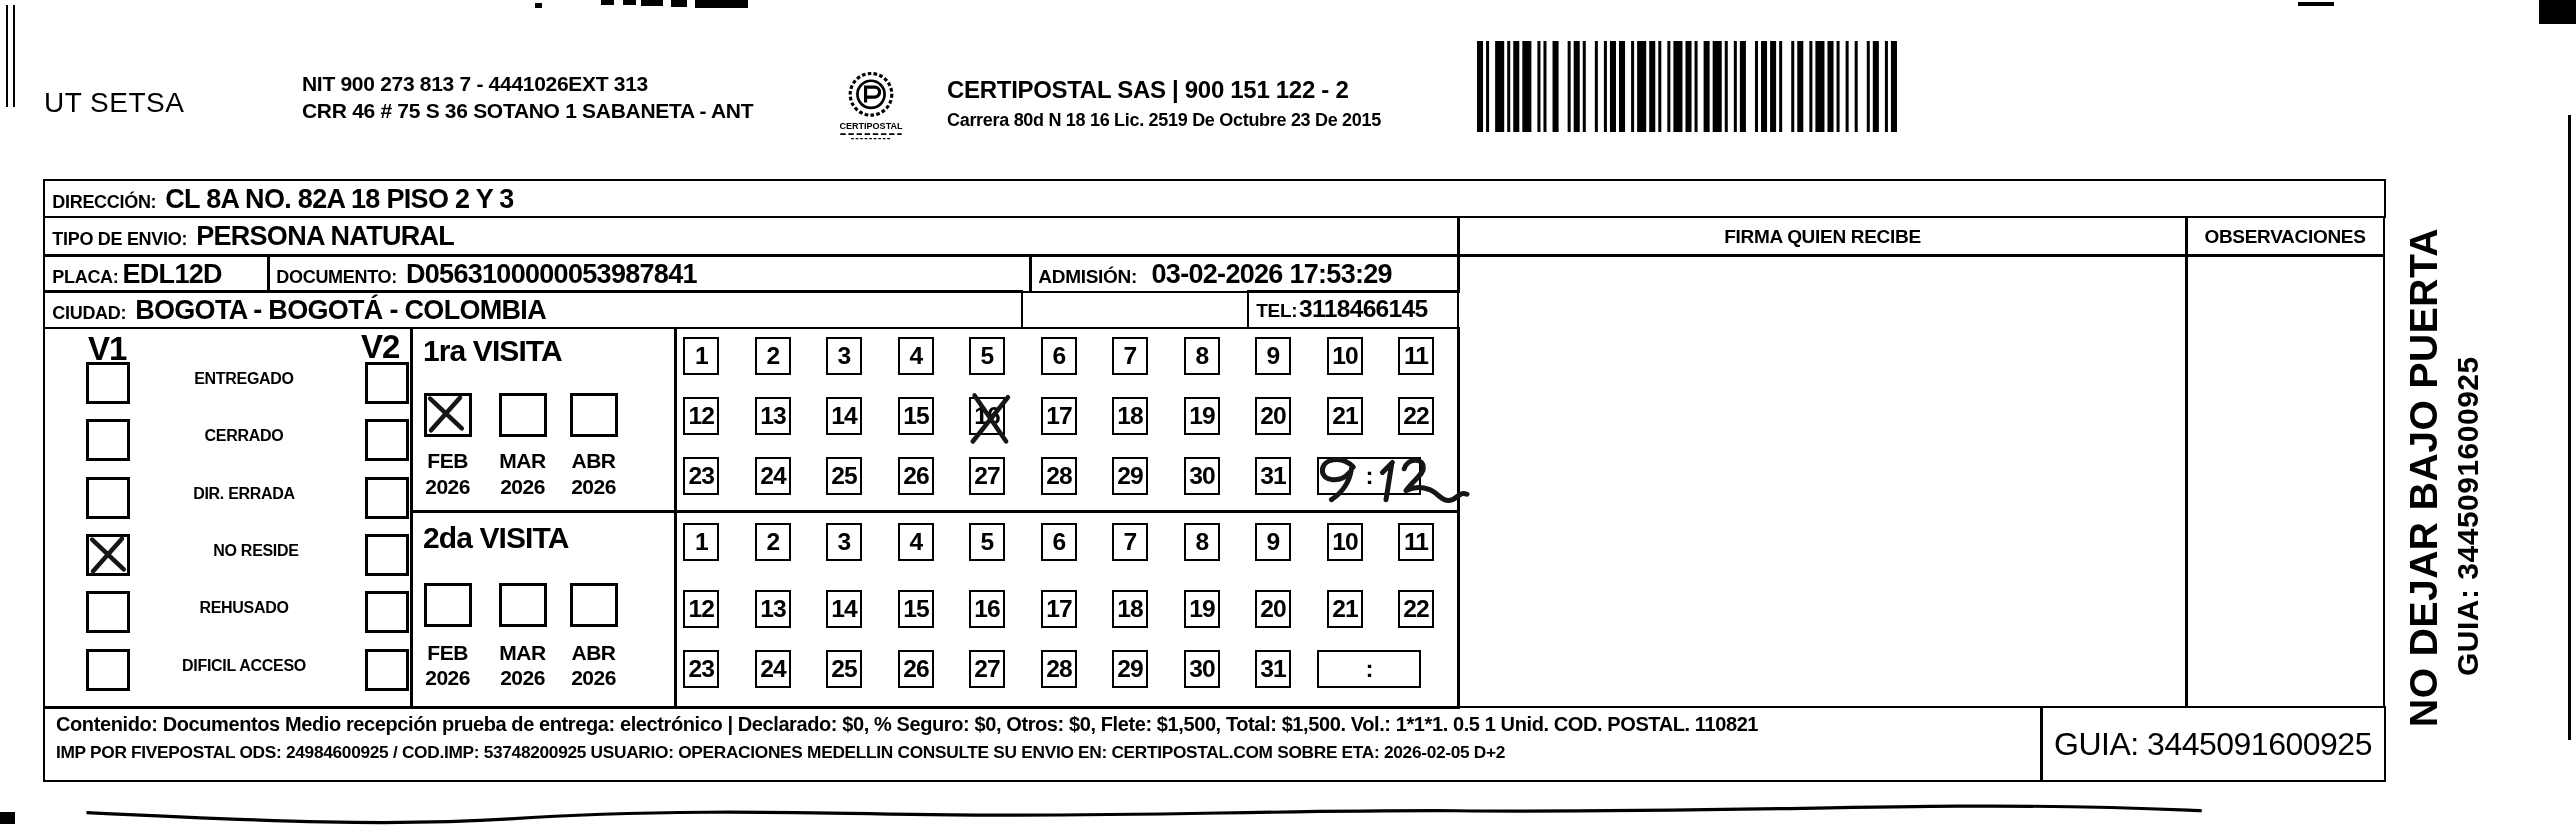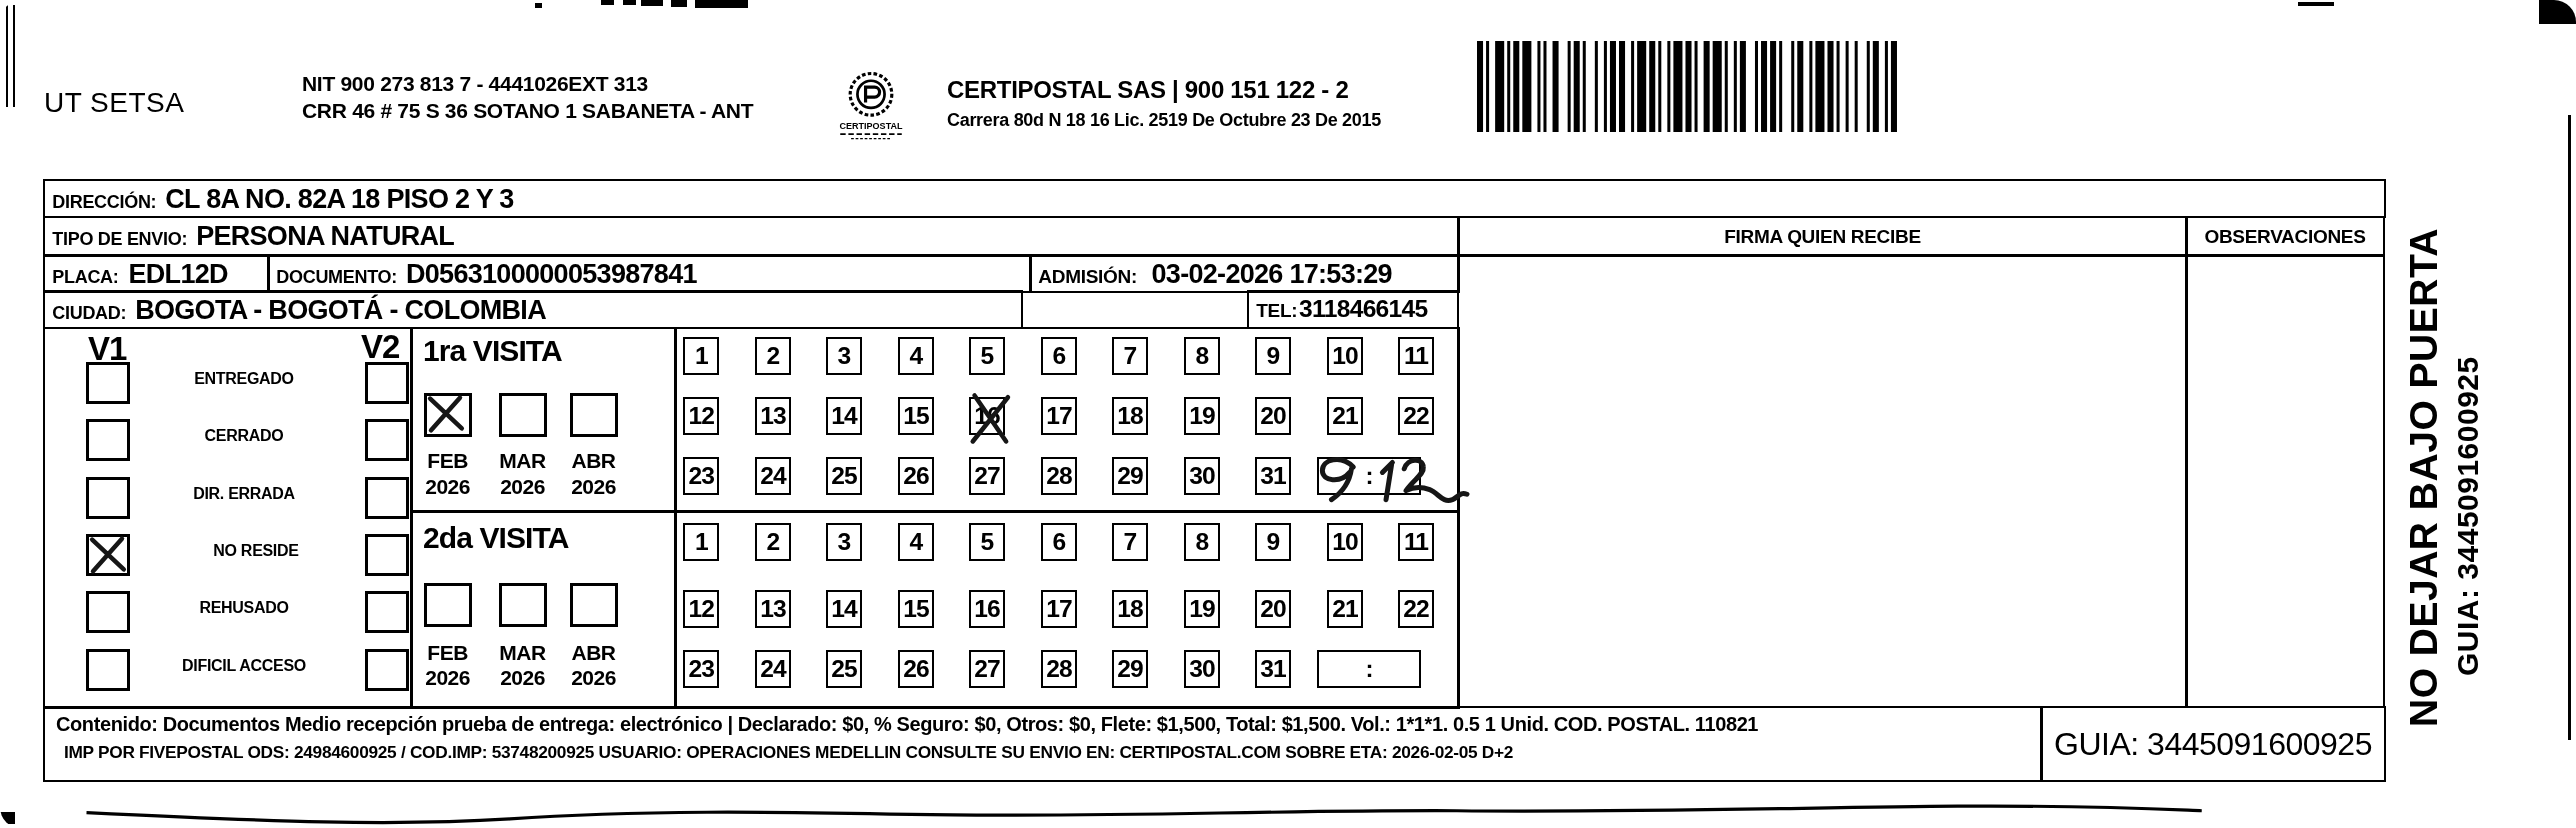--- a/index.html
+++ b/index.html
@@ -1,38 +1,38 @@
 <!DOCTYPE html>
 <html style="font-size:14.6px"><head>
 <meta charset="utf-8">
 <style>
   html,body{margin:0;padding:0;background:#fff;}
   #canvas{
     position:relative;width:2576px;height:829px;background:#ffffff;
-    font-family:"Liberation Sans",sans-serif;color:#000;overflow:hidden;border-radius:22px;
+    font-family:"Liberation Sans",sans-serif;color:#000;overflow:hidden;
     -webkit-font-smoothing:none;
   }
   .abs{position:absolute;}
   .box{position:absolute;border:2.7px solid #000;background:transparent;box-sizing:border-box;}
   .cell{display:flex;align-items:baseline;gap:9px;padding:2.7px 7.3px;white-space:nowrap;overflow:visible;}
   .lbl{font-weight:bold;font-size:18px;letter-spacing:-0.3px;}
   .val{font-weight:bold;font-size:27px;letter-spacing:-0.7px;}
   .hdrcell{display:flex;align-items:center;justify-content:center;font-weight:bold;font-size:19px;letter-spacing:-0.3px;}
   .cbx{position:absolute;width:38px;height:36px;border:3.6px solid #000;box-sizing:content-box;}
   .cbx svg{position:absolute;left:-4.6px;top:-4.6px;overflow:visible;}
   .day{position:absolute;width:36px;height:38px;border:2.7px solid #000;display:flex;align-items:center;justify-content:center;
        font-weight:bold;font-size:24.6px;letter-spacing:-0.9px;box-sizing:border-box;}
   .day.wide{width:104px;font-size:24px;}
   .statlbl{position:absolute;font-weight:bold;font-size:16px;text-align:center;letter-spacing:-0.3px;white-space:nowrap;}
   .mlbl{position:absolute;font-weight:bold;font-size:21px;text-align:center;width:73px;letter-spacing:-0.5px;}
   .vtitle{position:absolute;font-weight:bold;font-size:30px;letter-spacing:-0.9px;white-space:nowrap;}
   .ink{stroke:#161616;stroke-width:5;fill:none;stroke-linecap:round;stroke-linejoin:round;}
   .artifact{position:absolute;background:#000;}
   .footline1{position:absolute;left:11px;top:4.6px;font-weight:bold;font-size:20px;letter-spacing:-0.4px;white-space:nowrap;}
-  .footline2{position:absolute;left:11px;top:34px;font-weight:bold;font-size:17.3px;letter-spacing:-0.3px;white-space:nowrap;margin-left:8px;}
+  .footline2{position:absolute;left:11px;top:34px;font-weight:bold;font-size:17.3px;letter-spacing:-0.3px;white-space:nowrap;}
   .guia{display:flex;align-items:center;justify-content:center;font-size:32px;font-weight:400;letter-spacing:-0.5px;}
   .side-rot{position:absolute;left:2400px;top:727px;transform:rotate(-90deg);transform-origin:0 0;width:610px;height:107px;}
   .side-l1{font-weight:bold;font-size:39px;letter-spacing:0.5px;line-height:47px;white-space:nowrap;}
   .side-l2{font-weight:bold;font-size:30px;letter-spacing:0.5px;line-height:42px;padding-left:51px;white-space:nowrap;}
 </style>
 </head>
 <body>
 
 <div id="canvas">
 
@@ -128,21 +128,21 @@
   <div class="box hdrcell" style="left:1457px;top:216px;width:731px;height:41px;">FIRMA QUIEN RECIBE</div>
   <div class="box cell" style="left:43px;top:216px;width:1417px;height:41px;">
     <span class="lbl">TIPO DE ENVIO:</span>
     <span class="val">PERSONA NATURAL</span>
   </div>
   <div class="box hdrcell" style="left:2185px;top:216px;width:200px;height:41px;">OBSERVACIONES</div>
 
   <div class="box" style="left:1457px;top:254px;width:731px;height:454px;"></div>
   <div class="box" style="left:2185px;top:254px;width:200px;height:454px;"></div>
 
-  <div class="box cell" style="left:43px;top:254px;width:227px;height:39px;gap:10px;text-align:center;">
+  <div class="box cell" style="left:43px;top:254px;width:227px;height:39px;gap:4px;text-align:center;">
     <span class="lbl">PLACA:</span>
     <span class="val">EDL12D</span>
   </div>
   <div class="box cell" style="left:267px;top:254px;width:765px;height:39px;">
     <span class="lbl">DOCUMENTO:</span>
     <span class="val">D0563100000053987841</span>
   </div>
   <div class="box cell" style="left:1029px;top:254px;width:431px;height:39px;gap:14.6px;">
     <span class="lbl" style="font-size:19px;">ADMISIÓN:</span>
     <span class="val">03-02-2026 17:53:29</span>

